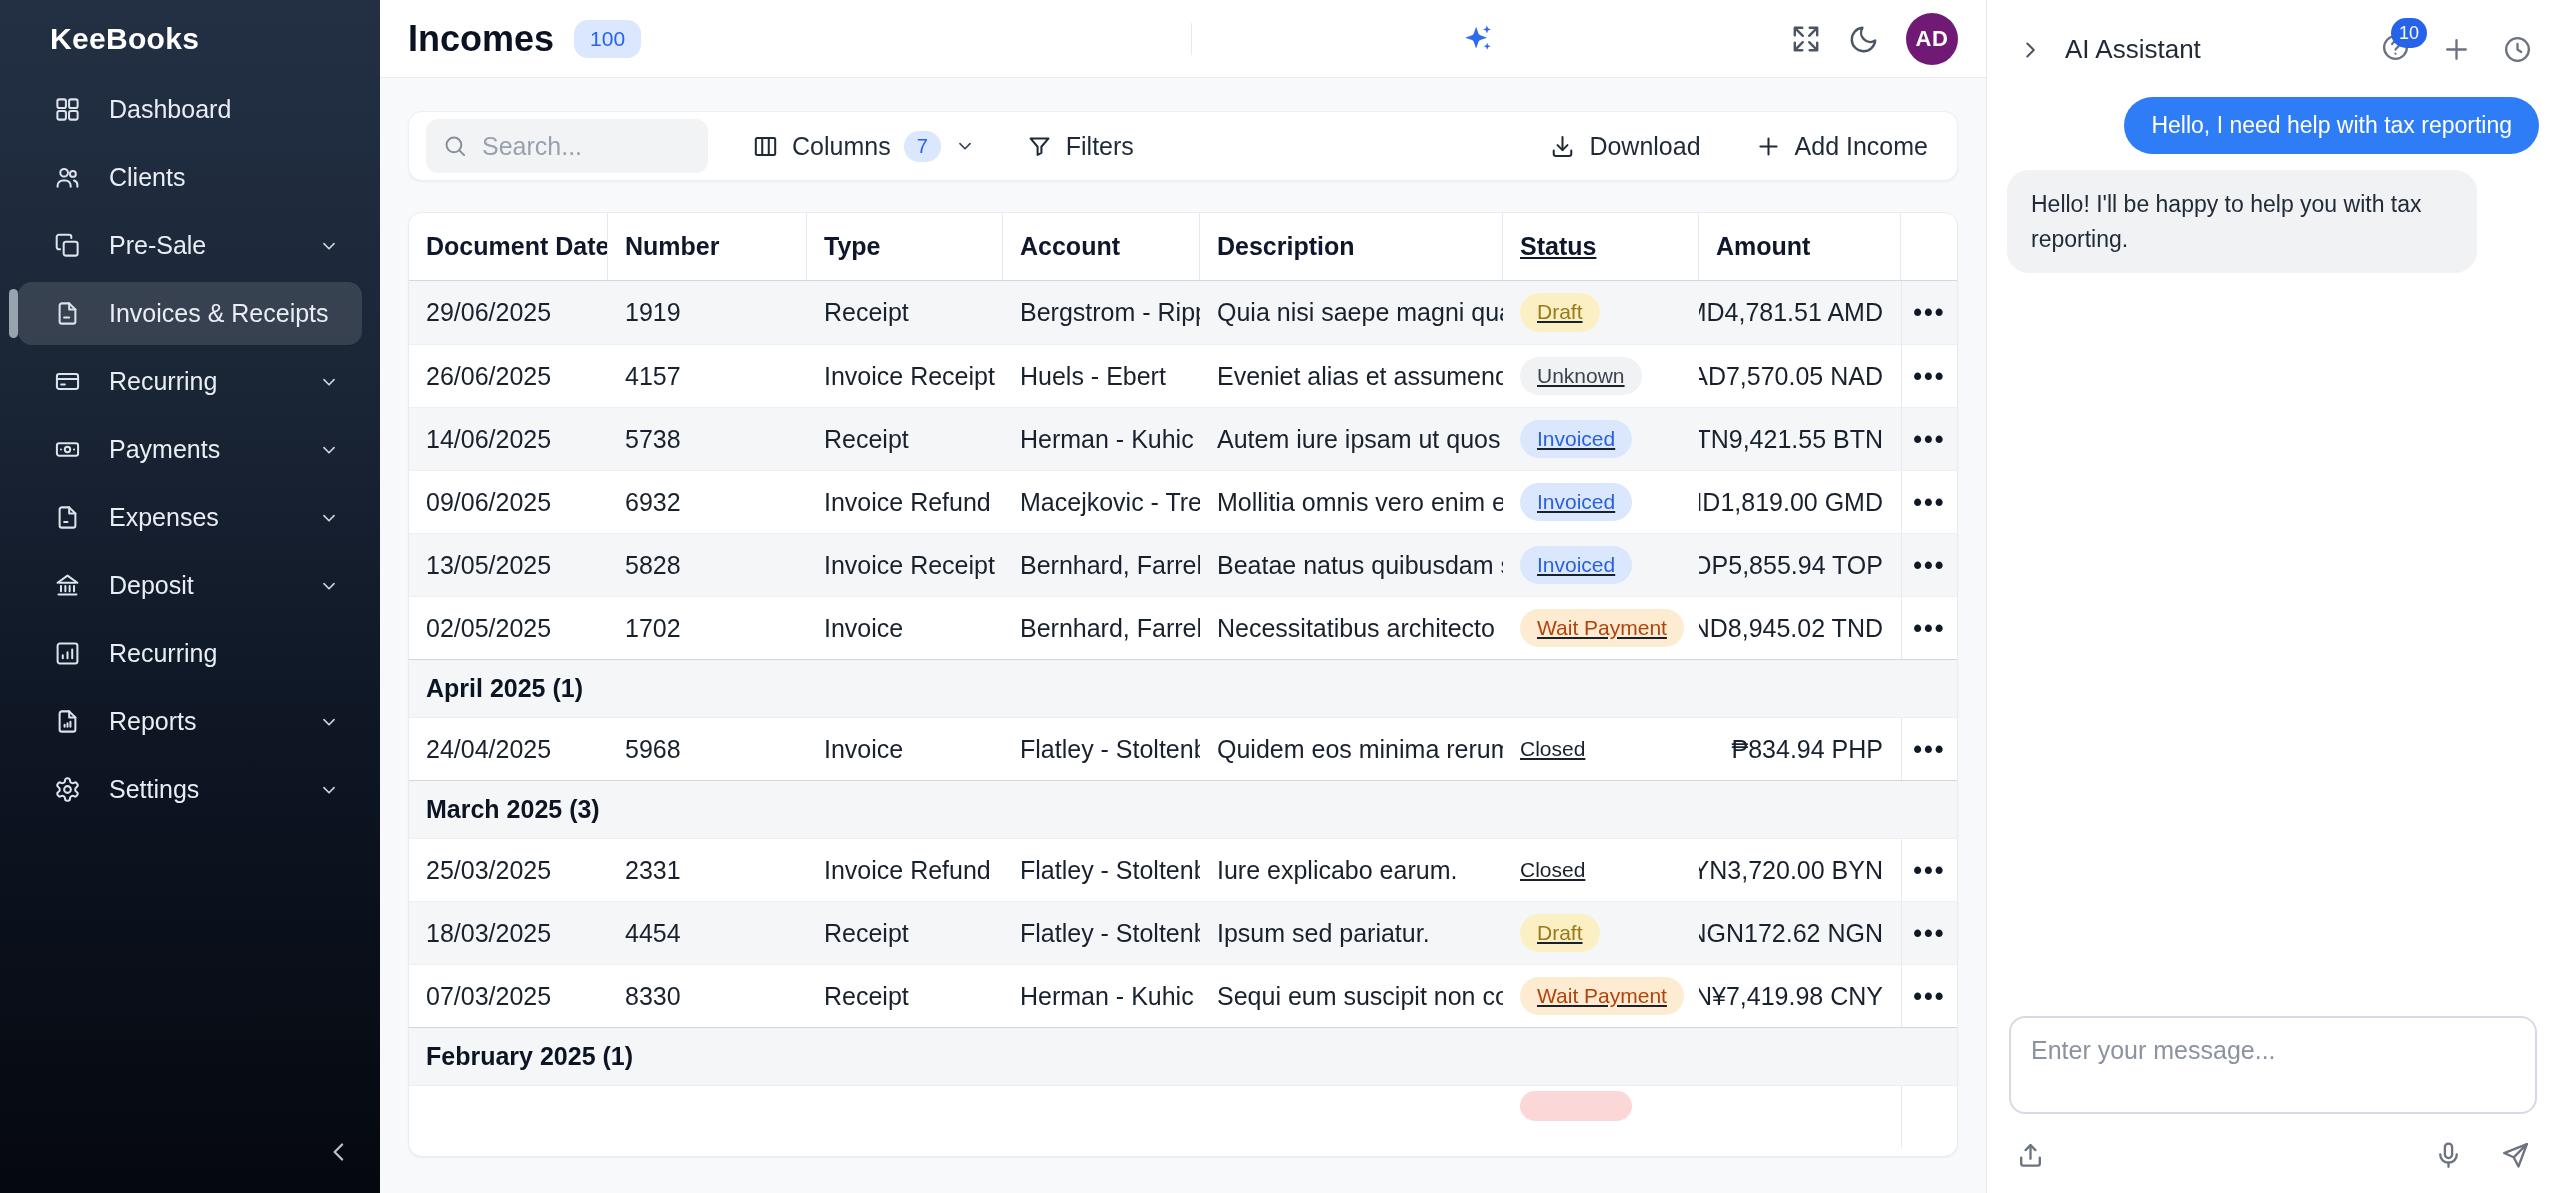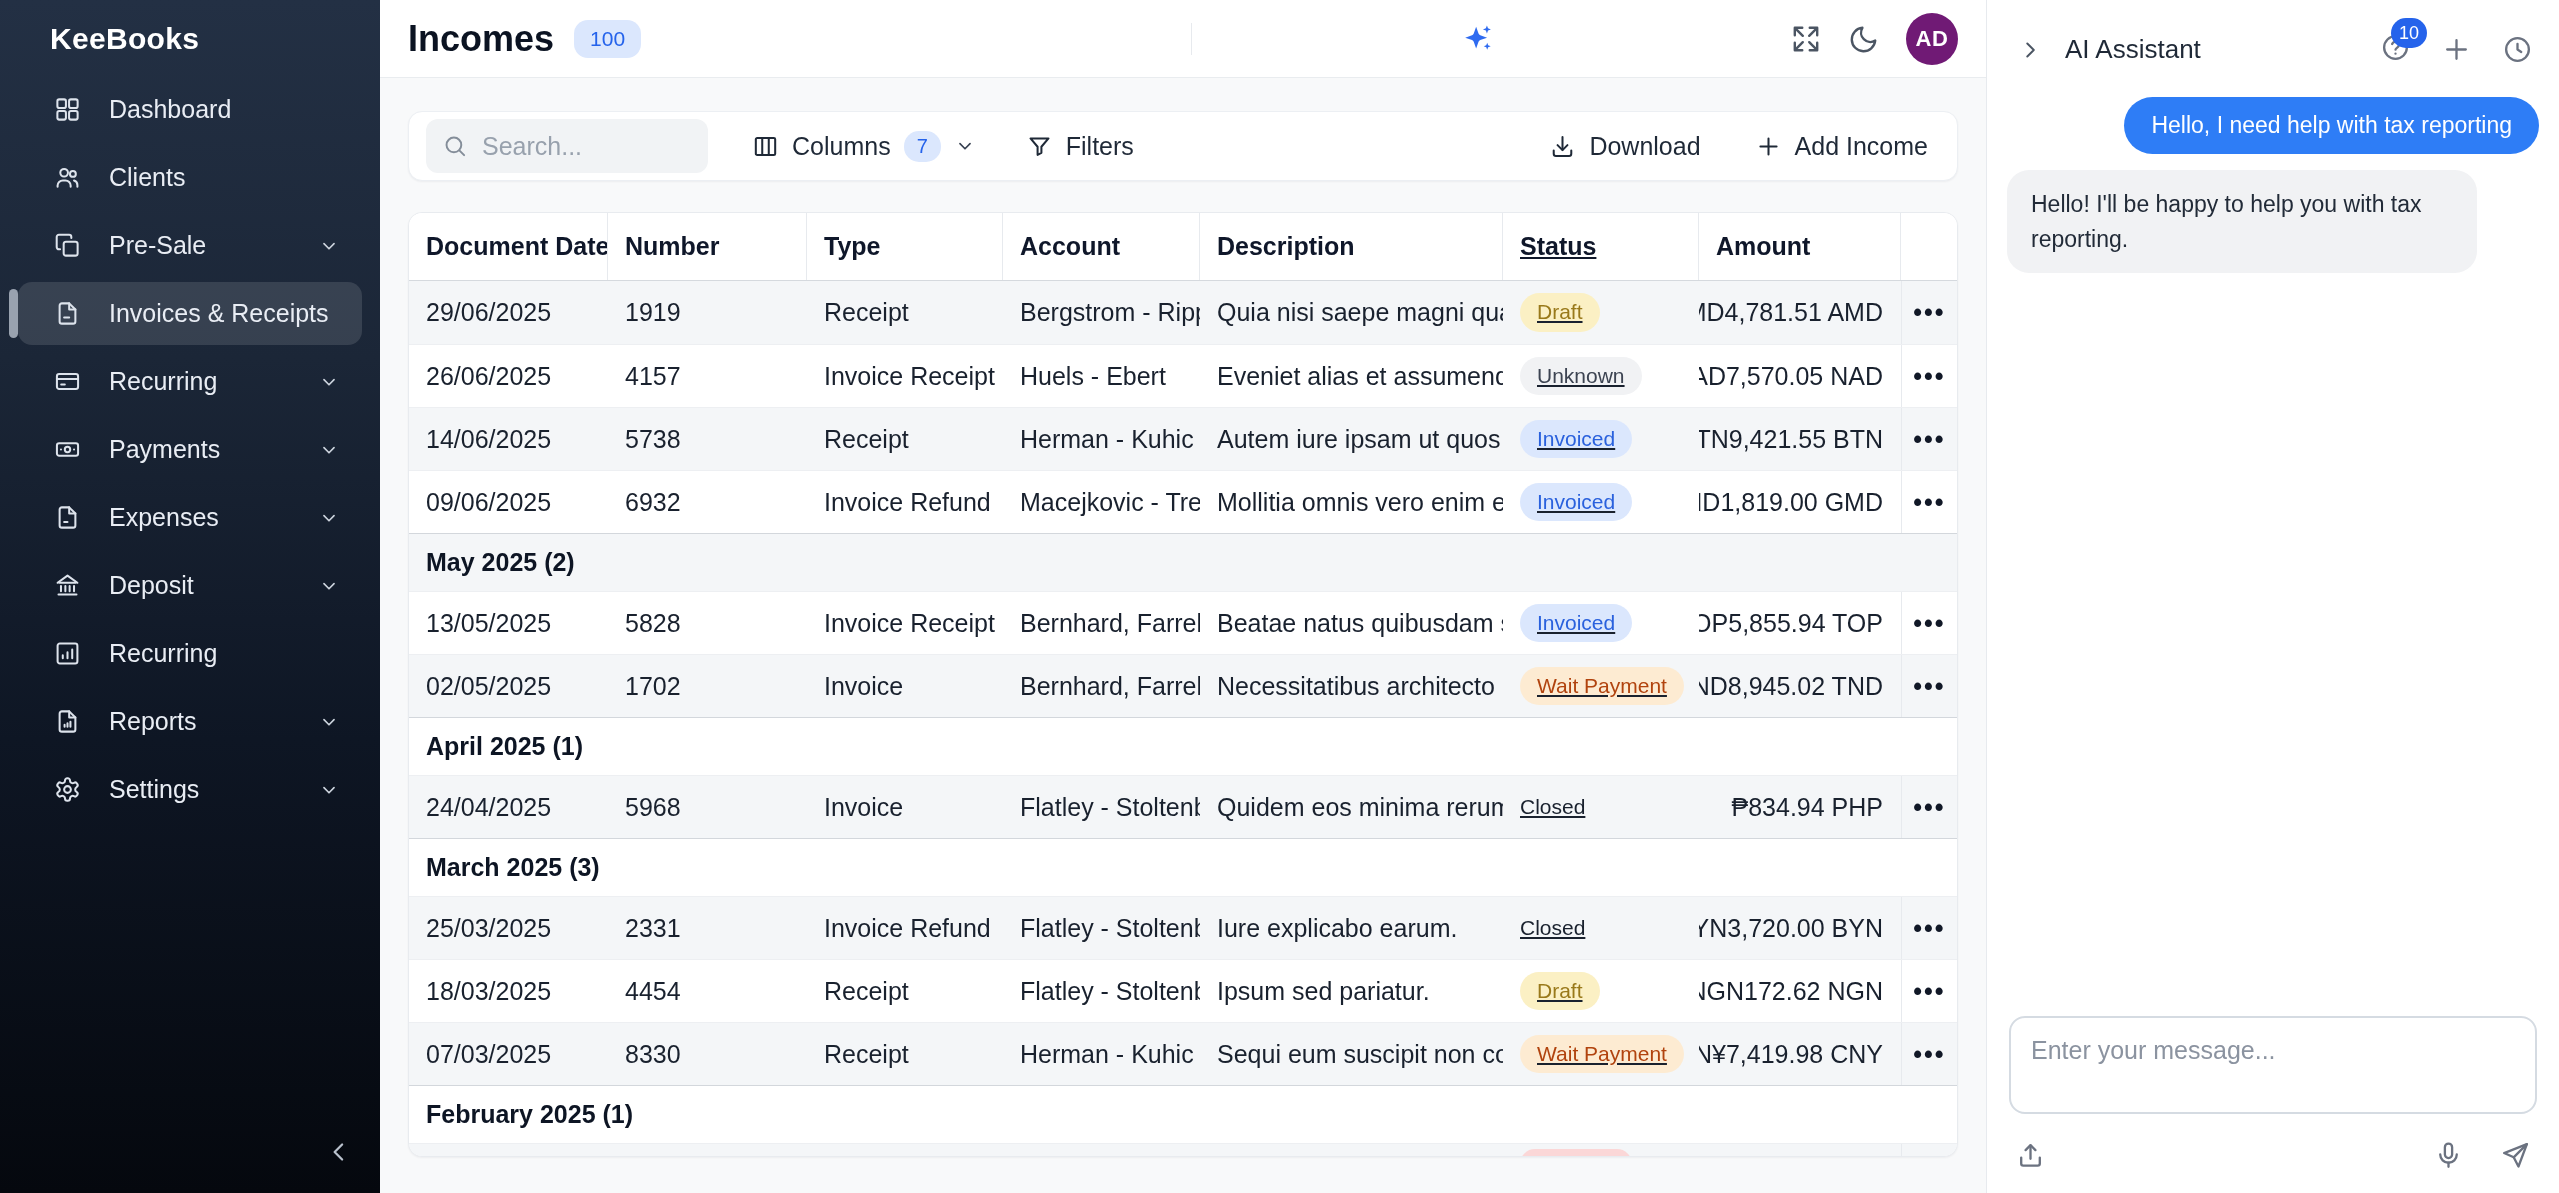--- a/index.html
+++ b/index.html
@@ -408,23 +408,20 @@
             <div class="c c3">Invoice Refund</div>
             <div class="c c4">Macejkovic - Tre...</div>
             <div class="c c5">Mollitia omnis vero enim err...</div>
             <div class="c c6">
               <span class="badge invoiced">Invoiced</span>
             </div>
             <div class="c c7 amount">GMD1,819.00 GMD</div>
             <div class="c c8 actions">
               <button class="dots">•••</button>
             </div>
-          </div>
-          <div class="row group">
-            <div class="gl">May 2025 (2)</div>
           </div>
           <div class="row data">
             <div class="c c1">13/05/2025</div>
             <div class="c c2">5828</div>
             <div class="c c3">Invoice Receipt</div>
             <div class="c c4">Bernhard, Farrell ...</div>
             <div class="c c5">Beatae natus quibusdam sap...</div>
             <div class="c c6">
               <span class="badge invoiced">Invoiced</span>
             </div>

